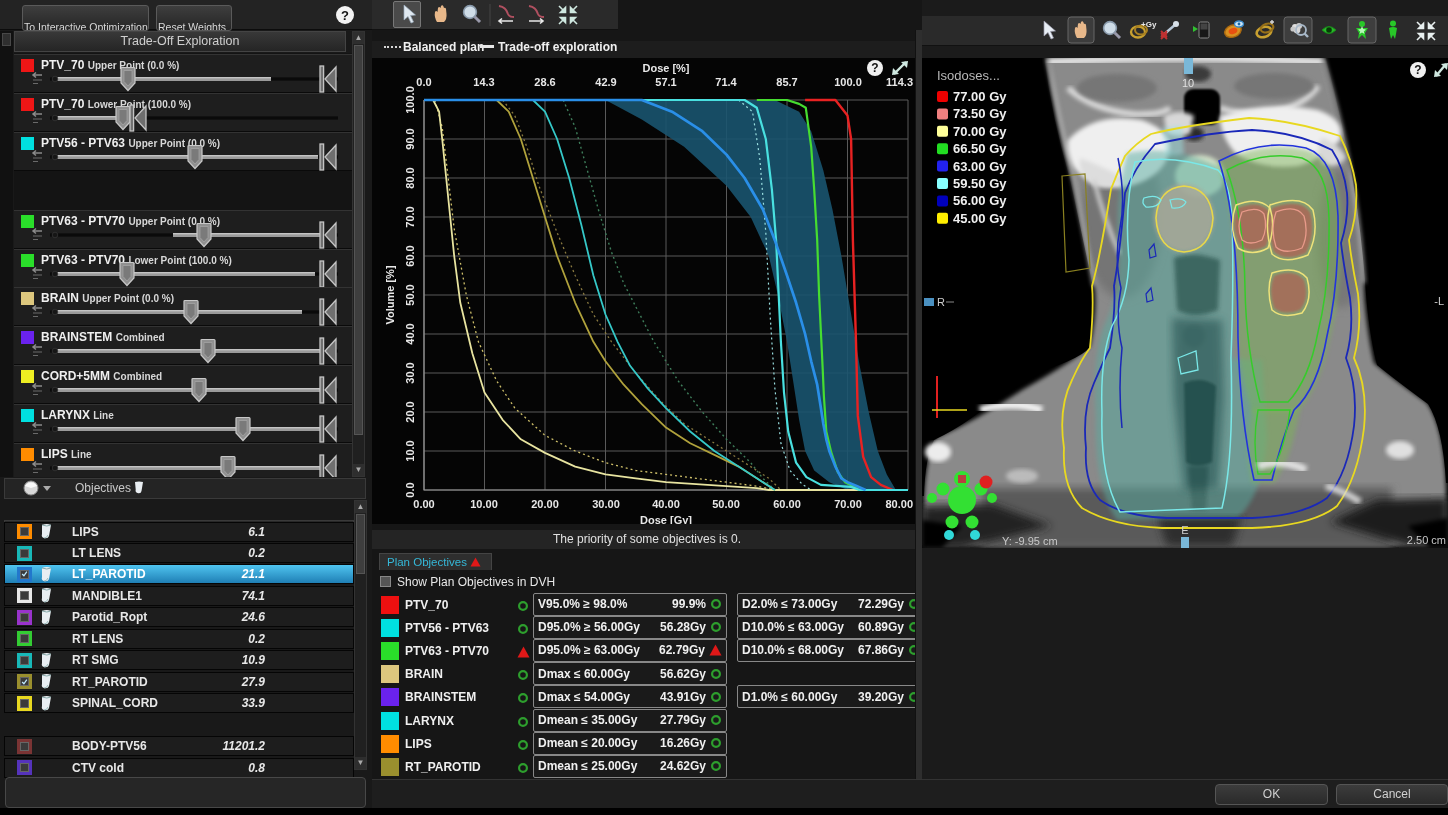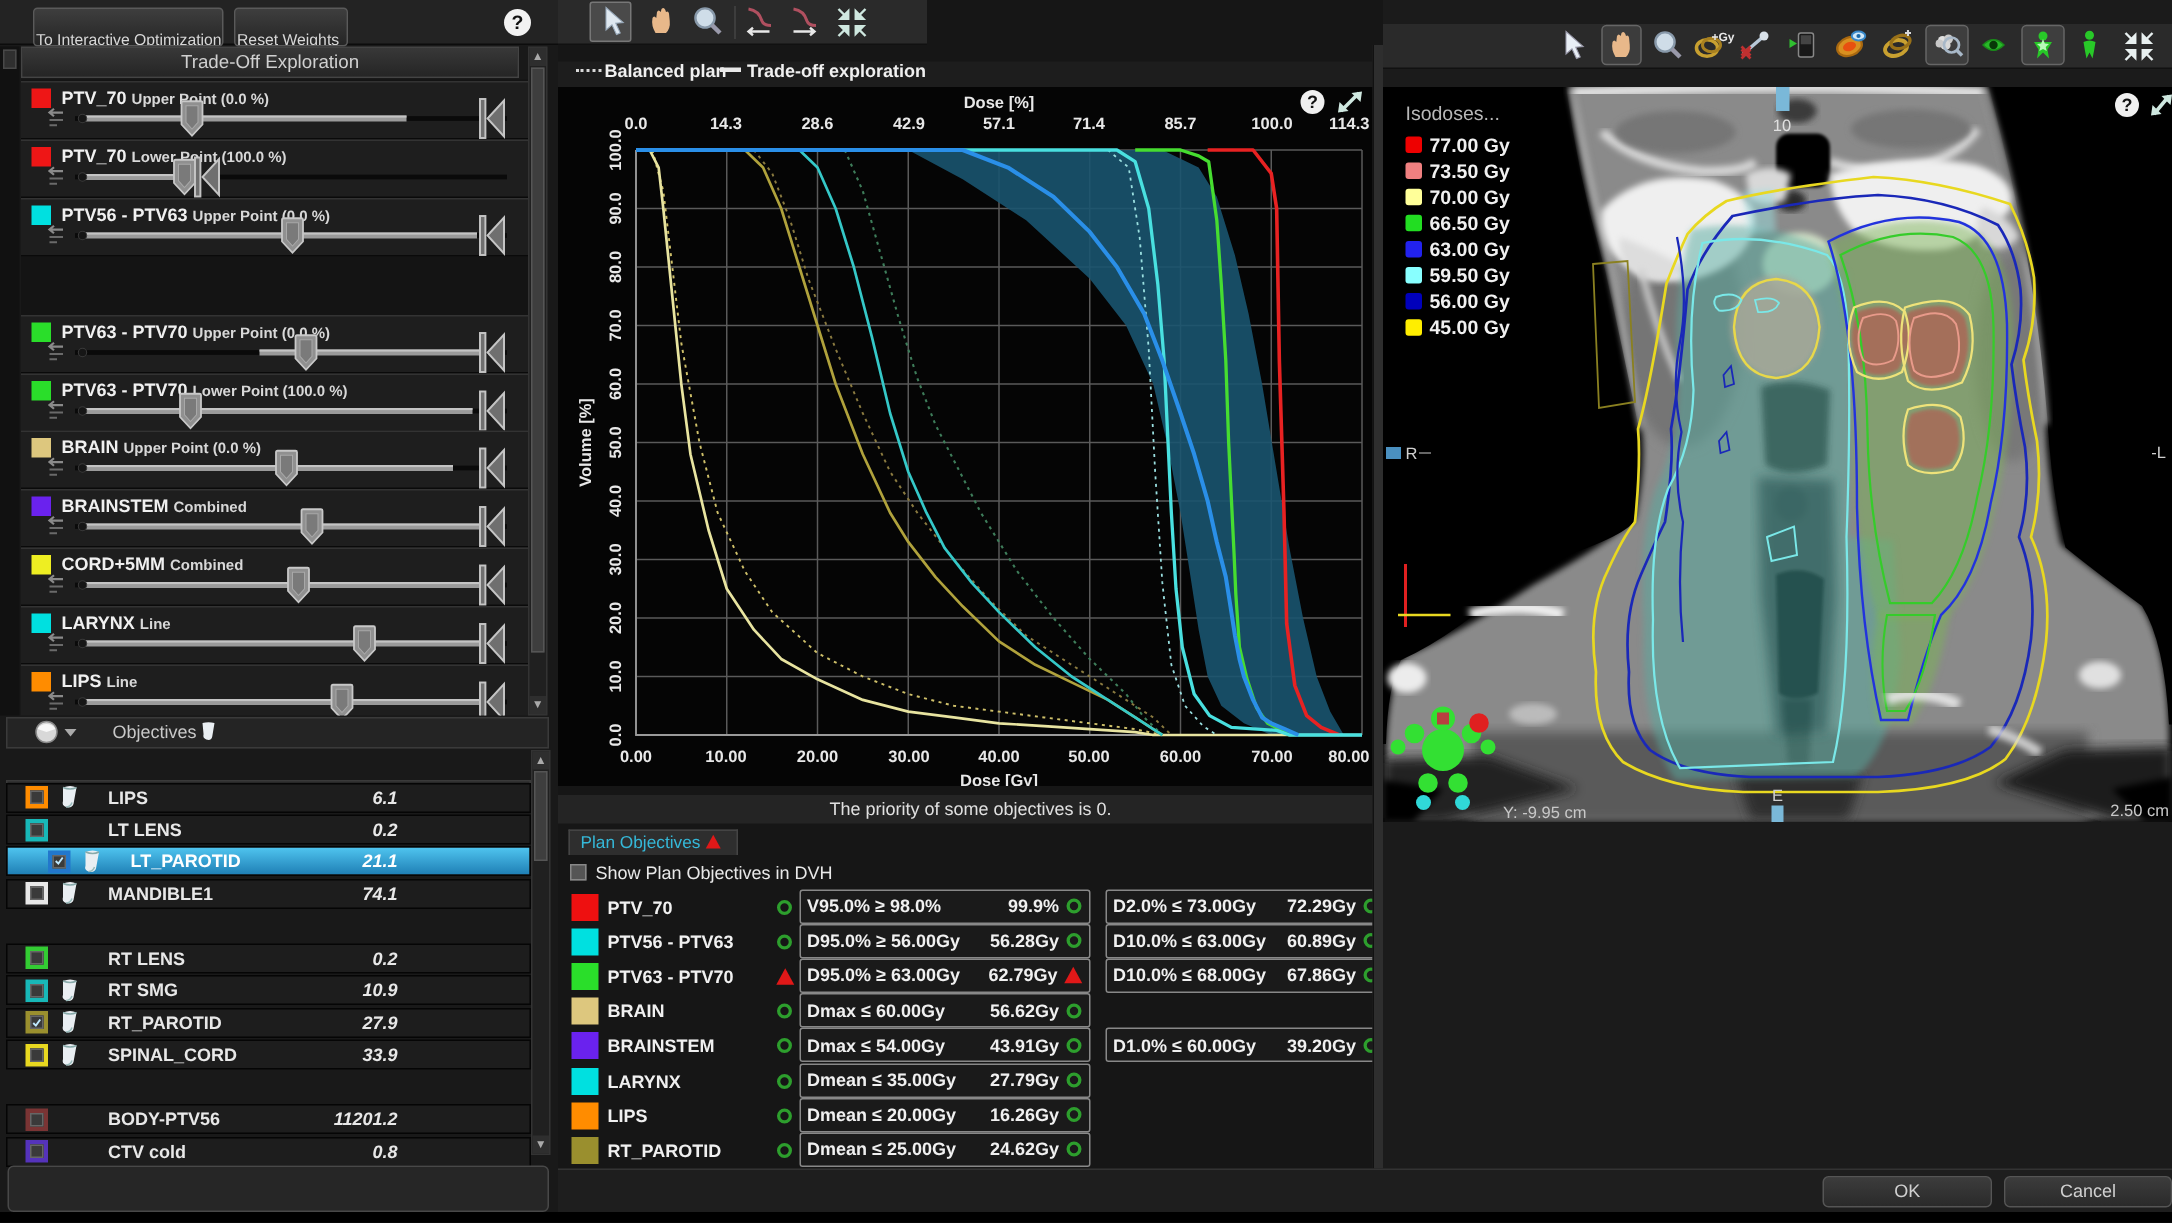--- a/index.html
+++ b/index.html
@@ -24,21 +24,21 @@
 .sl { position:absolute; left:0; }
 #lscroll1 { position:absolute; left:352px; top:31px; width:13px; height:446px; background:#202020; border:1px solid #333; }
 #lscroll2 { position:absolute; left:354px; top:500px; width:13px; height:270px; background:#202020; border:1px solid #333; }
 .sthumb { position:absolute; left:1px; width:9px; background:#3e3e3e; border:1px solid #555; }
 .sarr { position:absolute; left:0px; width:11px; height:12px; color:#aaa; font-size:8px; text-align:center; line-height:12px; background:#2e2e2e; }
 #otabs { position:absolute; left:4px; top:478px; width:362px; height:21px; background:#242424; border:1px solid #3a3a3a; }
 #ohead { position:absolute; left:4px; top:500px; width:350px; height:20px; background:#282828; border:1px solid #3a3a3a;
   color:#c8c8c8; font-size:11.5px;margin-top:20px; }
 .orow { position:absolute; left:4px; width:350px; height:20px; background:#1d1d1d; border:1px solid #050505;
   display:flex; align-items:center; color:#e8e8e8; font-size:12px; font-weight:bold; }
-.orow.sel { background:linear-gradient(#4fc4ef,#1f7fb5); color:#fff;padding-left:15px; }
+.orow.sel { background:linear-gradient(#4fc4ef,#1f7fb5); color:#fff; }
 .ochk { flex:0 0 15px; height:15px; margin:0 7px 0 12px; border:3px solid; background:#222; display:flex; align-items:center; justify-content:center; }
 .ochk-in { width:9px; height:9px; background:#3a3a3a; border:1px solid #666; display:flex; align-items:center; justify-content:center; }
 .onm { flex:1; margin-left:6px; }
 .oval { position:absolute; right:88px; font-weight:bold;font-style:italic; }
 #lbottom { position:absolute; left:5px; top:777px; width:361px; height:31px; background:#262626; border:1px solid #484848; border-radius:4px; }
 
 
 #mid { position:absolute; left:372px; top:0; width:550px; height:815px; background:#161616; }
 .tb { position:absolute; height:30px; background:#2a2a2a; border-bottom:1px solid #111; }
 .tbsel { position:absolute; top:1px; width:28px; height:27px; background:#4a4a4a; border:1px solid #777; border-radius:2px; }
@@ -355,20 +355,32 @@
 <span class="ochk" style="border-color:#e8e8e8">
           <span class="ochk-in"></span>
         </span>
 <svg width="15" height="17" viewBox="0 0 15 17" style="flex:0 0 15px;margin-right:12px">
           <path d="M3 2 Q8 0 12 2 L10 13 Q9 16 5 15 Q2 14 3 11 Z" fill="#e9eef2"></path>
           <path d="M3 2 Q8 4 12 2" fill="none" stroke="#8aa" stroke-width="1"></path>
           <path d="M5 15 Q8 15 9 12" fill="none" stroke="#9bb" stroke-width="1"></path>
         </svg>
 <span class="onm">MANDIBLE1</span>
 <span class="oval">74.1</span>
+</div>
+<div class="orow" style="top:607.3px">
+<span class="ochk" style="border-color:#9933cc">
+          <span class="ochk-in"></span>
+        </span>
+<svg width="15" height="17" viewBox="0 0 15 17" style="flex:0 0 15px;margin-right:12px">
+          <path d="M3 2 Q8 0 12 2 L10 13 Q9 16 5 15 Q2 14 3 11 Z" fill="#e9eef2"></path>
+          <path d="M3 2 Q8 4 12 2" fill="none" stroke="#8aa" stroke-width="1"></path>
+          <path d="M5 15 Q8 15 9 12" fill="none" stroke="#9bb" stroke-width="1"></path>
+        </svg>
+<span class="onm">Parotid_Ropt</span>
+<span class="oval">24.6</span>
 </div>
 <div class="orow" style="top:628.8px">
 <span class="ochk" style="border-color:#33cc33">
           <span class="ochk-in"></span>
         </span>
 <span style="flex:0 0 27px"></span>
 <span class="onm">RT LENS</span>
 <span class="oval">0.2</span>
 </div>
 <div class="orow" style="top:650.2px">

